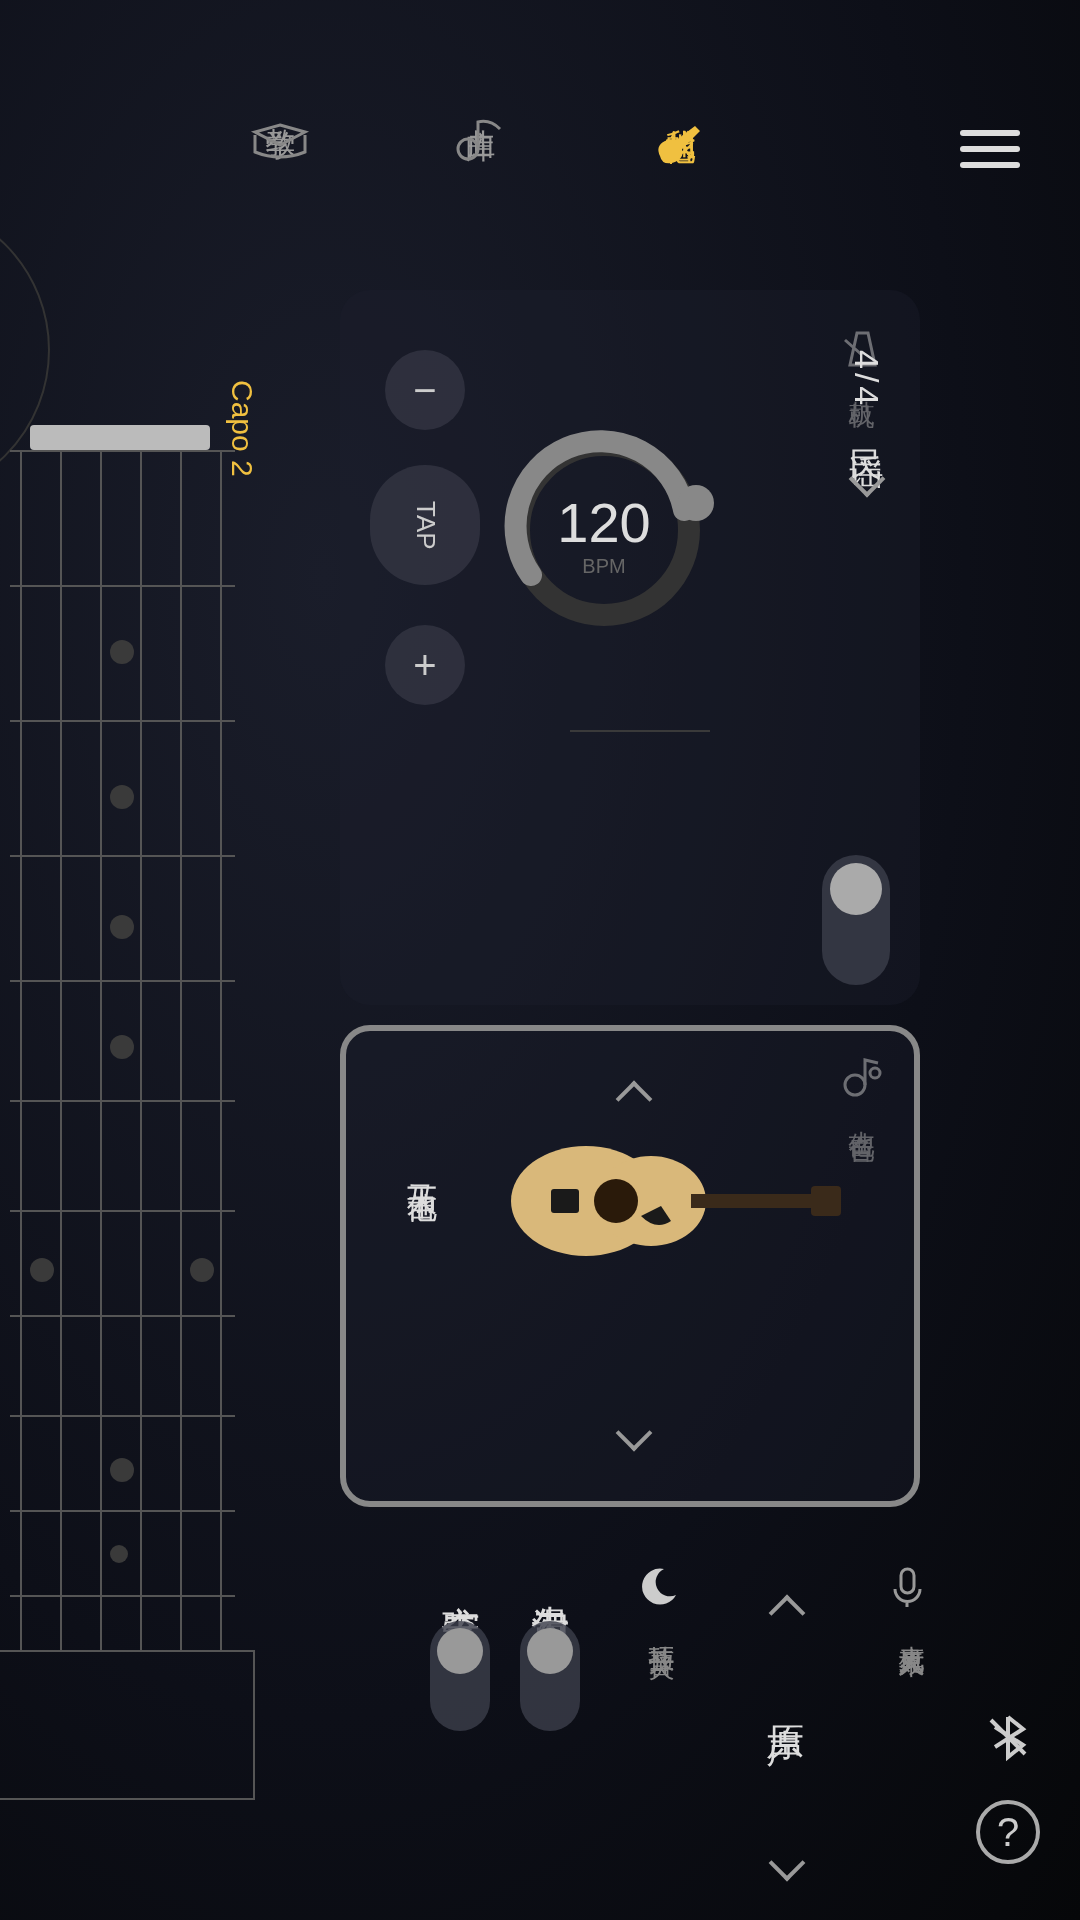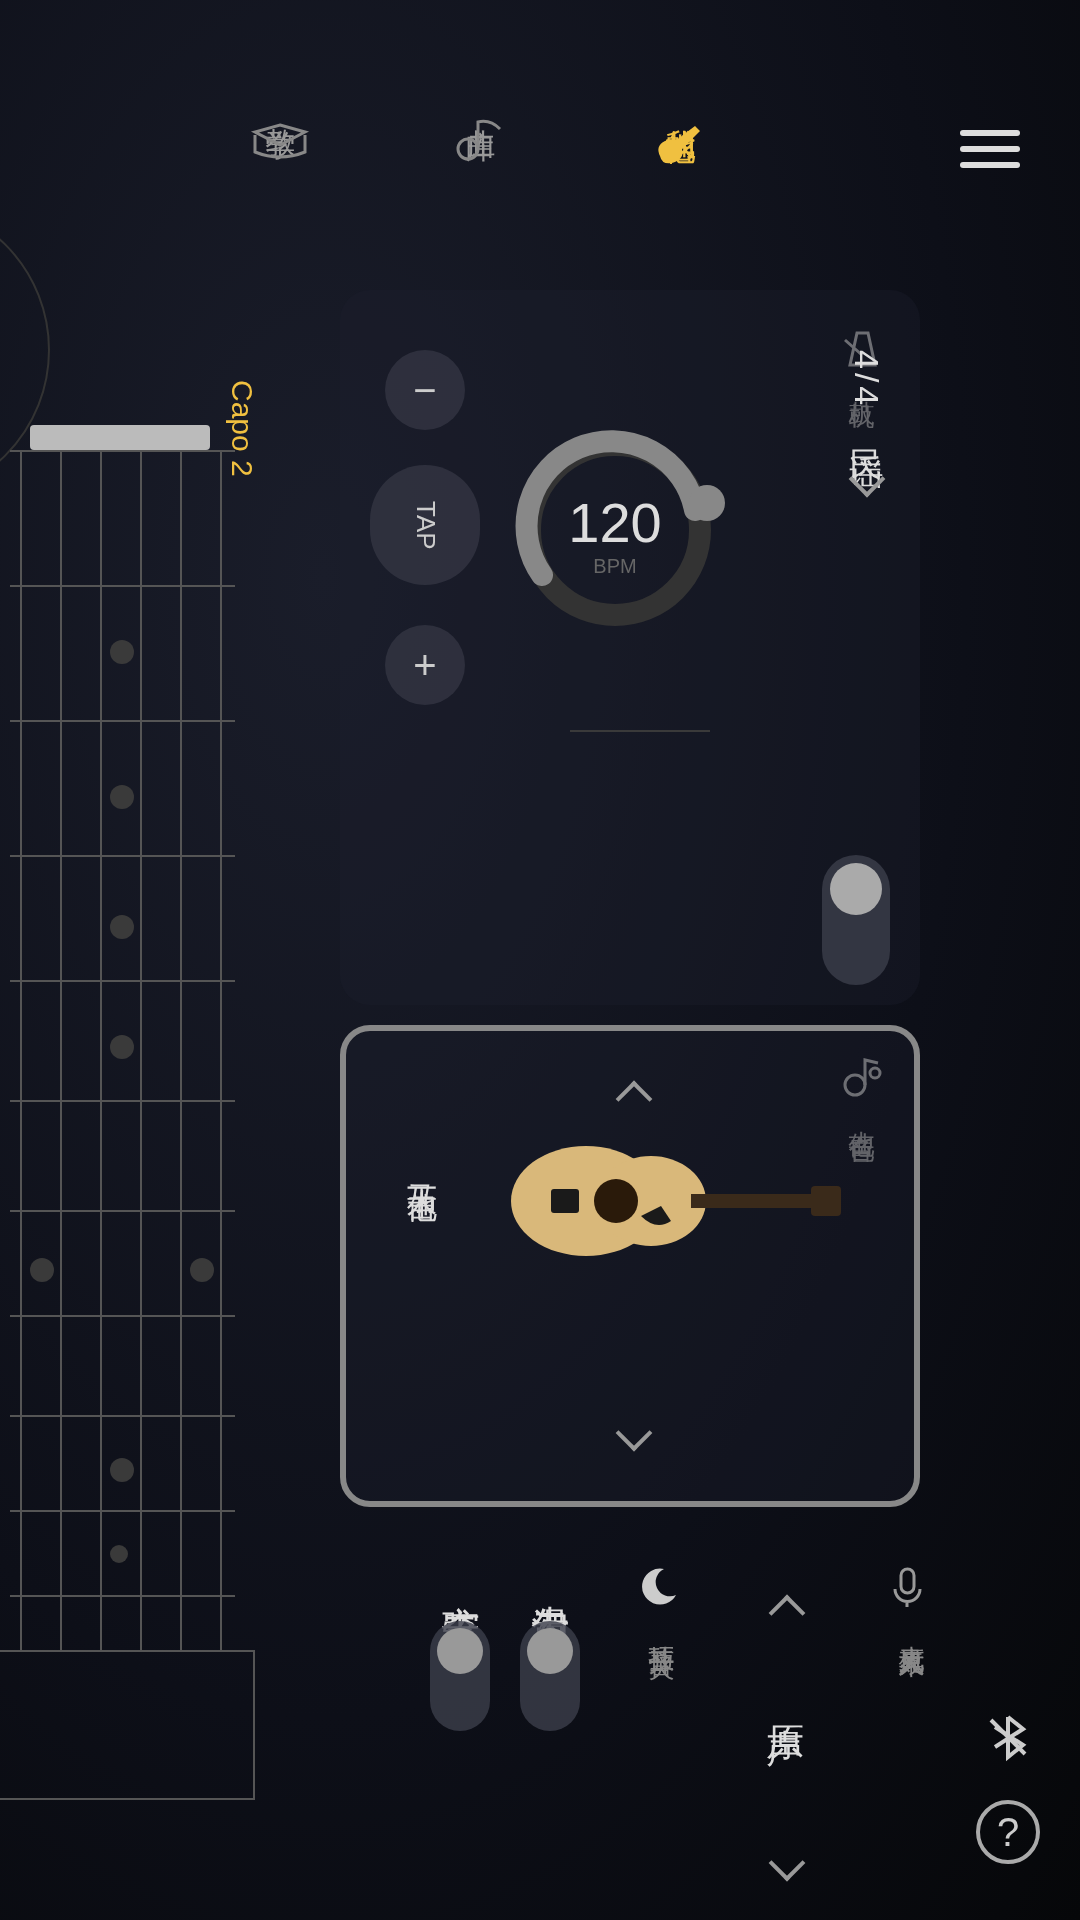--- a/index.html
+++ b/index.html
@@ -149,21 +149,21 @@
   left: 340px;
   top: 290px;
   width: 580px;
   height: 715px;
   background: rgba(30,32,45,0.35);
   border-radius: 30px;
 }
 .dial-wrap {
   position: absolute;
   top: 140px;
-  left: 175px;
+  left: 164px;
   width: 200px;
   height: 200px;
 }
 .dial-arc {
   position: absolute;
   inset: 0;
 }
 .bpm-val {
   position: absolute;
   top: 60px;

